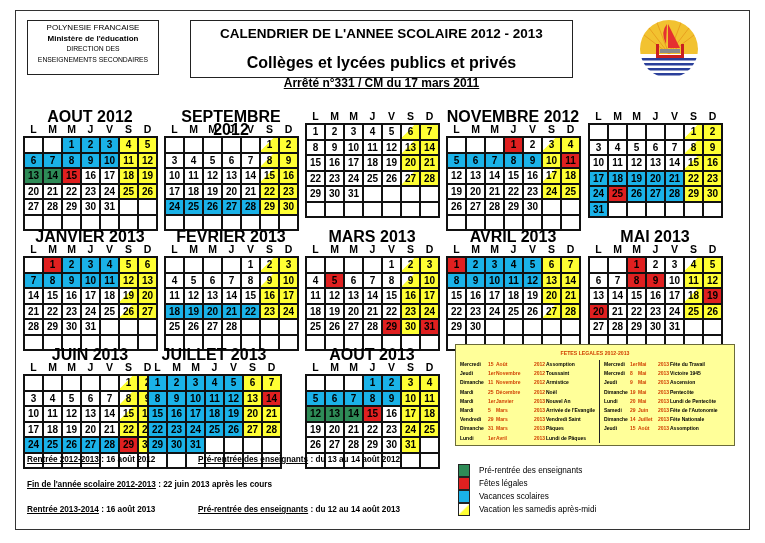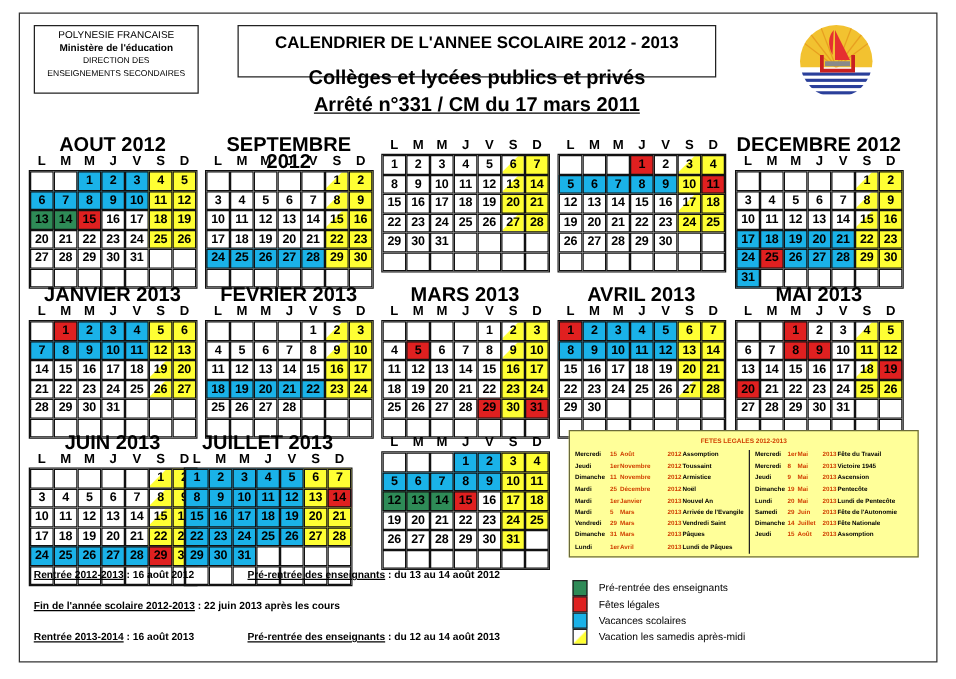--- a/index.html
+++ b/index.html
@@ -2,24 +2,24 @@
 <html><head>
 <meta charset="utf-8">
 <style>
   html,body{margin:0;padding:0;background:#fff;}
   body{width:765px;height:543px;position:relative;overflow:hidden;font-family:"Liberation Sans",sans-serif;color:#000;}
   .frame{position:absolute;left:15px;top:10px;width:735px;height:520px;border:1.5px solid #333;box-sizing:border-box;}
   .ministry{position:absolute;left:27px;top:20px;width:132px;height:55px;border:1.5px solid #222;text-align:center;font-size:7.5px;line-height:10.5px;padding-top:2px;box-sizing:border-box;}
   .ministry .l1{font-size:8px;}
   .ministry .l2{font-weight:bold;font-size:8px;}
   .ministry .l3,.ministry .l4{font-size:6.8px;}
-  .titlebox{position:absolute;left:190px;top:20px;width:383px;height:42px;border:1.5px solid #222;text-align:center;box-sizing:border-box;font-weight:bold;}
+  .titlebox{position:absolute;left:190px;top:20px;width:383px;height:58px;border:1.5px solid #222;text-align:center;box-sizing:border-box;font-weight:bold;}
   .titlebox .t1{font-size:13.5px;margin-top:5px;}
   .titlebox .t2{font-size:16px;margin-top:13px;}
-  .arrete{position:absolute;left:190px;top:76px;width:383px;text-align:center;font-weight:bold;font-size:16px;}
+  .arrete{position:absolute;left:190px;top:76px;width:383px;text-align:center;font-weight:bold;font-size:12px;}
   .arrete span{text-decoration:underline;}
   .logo{position:absolute;left:638px;top:18px;width:62px;height:62px;}
   .month{position:absolute;width:136px;}
   .month .mt{text-align:center;font-weight:bold;font-size:16px;height:13px;line-height:13px;}
   .month .dh{display:grid;grid-template-columns:repeat(7,19px);font-weight:bold;font-size:10.5px;text-align:center;height:13px;line-height:13px;margin-left:2px;}
   .grid{display:grid;grid-template-columns:repeat(7,19px);grid-auto-rows:15.5px;border:1.5px solid #111;width:fit-content;margin-left:1px;}
   .c{border:0.75px solid #111;font-weight:bold;font-size:10px;text-align:center;line-height:14px;box-sizing:border-box;background:#fff;}
   .c.y{background:#ffff33;}
   .c.b{background:#1ab2e8;}
   .c.r{background:#e02020;}
@@ -252,20 +252,21 @@
         <div class="c"></div>
         <div class="c"></div>
         <div class="c"></div>
         <div class="c"></div>
         <div class="c"></div>
         <div class="c"></div>
         <div class="c"></div>
       </div>
     </div>
     <div class="month" style="left: 445px; top: 110px;">
+      <div class="mt">NOVEMBRE  2012</div>
       <div class="dh">
         <span>L</span>
         <span>M</span>
         <span>M</span>
         <span>J</span>
         <span>V</span>
         <span>S</span>
         <span>D</span>
       </div>
       <div class="grid">
@@ -307,21 +308,20 @@
         <div class="c"></div>
         <div class="c"></div>
         <div class="c"></div>
         <div class="c"></div>
         <div class="c"></div>
         <div class="c"></div>
         <div class="c"></div>
       </div>
     </div>
     <div class="month" style="left: 587px; top: 110px;">
-      <div class="mt">DECEMBRE  2012</div>
       <div class="dh">
         <span>L</span>
         <span>M</span>
         <span>M</span>
         <span>J</span>
         <span>V</span>
         <span>S</span>
         <span>D</span>
       </div>
       <div class="grid">
@@ -755,20 +755,21 @@
         <div class="c"></div>
         <div class="c"></div>
         <div class="c"></div>
         <div class="c"></div>
         <div class="c"></div>
         <div class="c"></div>
         <div class="c"></div>
       </div>
     </div>
     <div class="month" style="left: 304px; top: 348px;">
+      <div class="mt">AOUT  2013</div>
       <div class="dh">
         <span>L</span>
         <span>M</span>
         <span>M</span>
         <span>J</span>
         <span>V</span>
         <span>S</span>
         <span>D</span>
       </div>
       <div class="grid">

